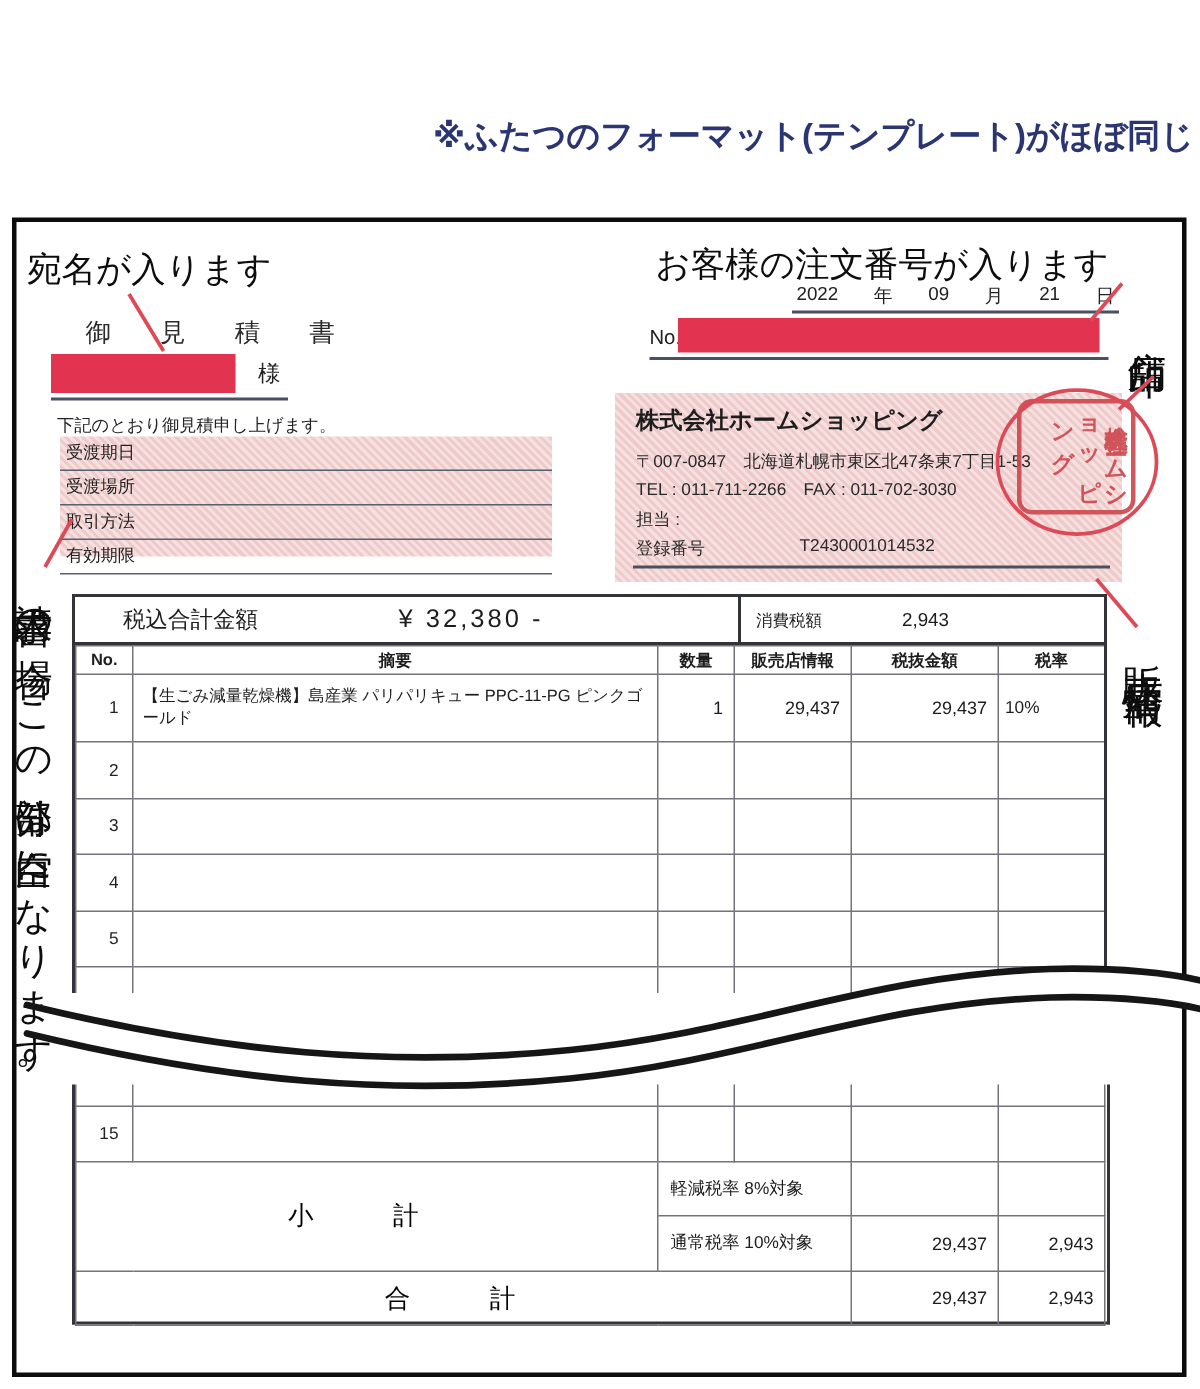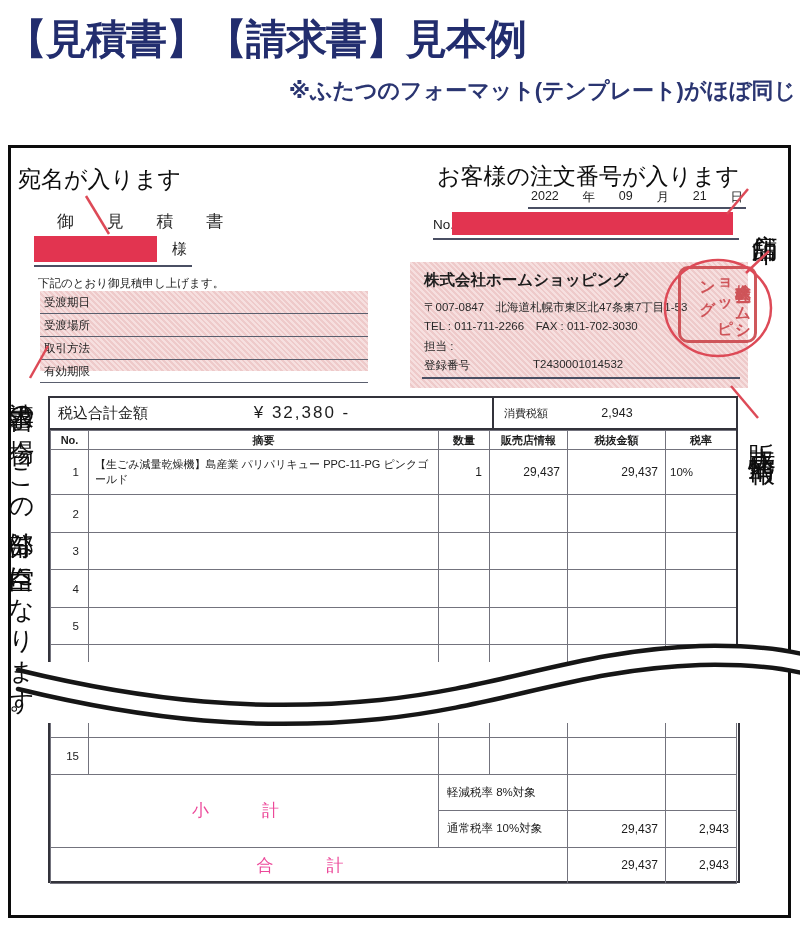--- a/index.html
+++ b/index.html
@@ -87,55 +87,54 @@
   }
 
   
   .sum-row {
     left:48px; top:396px; width:690px; height:34px;
     border:2px solid #33333b; display:flex; background:#fff;
   }
   .sum-cell-l { width:444px; border-right:2px solid #33333b;
     display:flex; align-items:center; }
   .sum-cell-r { flex:1; display:flex; align-items:center; }
-  .sum-total-label { font-size:15px; color:#1d1d1d; padding-left:8px; }
+  .sum-total-label { font-size:15px; color:#1d1d1d; padding-left:8px;margin-left:24px; }
   .sum-total-value { font-size:17px; color:#1d1d1d; margin:0 auto; letter-spacing:2px; padding-right:36px;}
   .sum-tax-label { font-size:11px; color:#1d1d1d; padding-left:10px; }
   .sum-tax-value { font-size:12.5px; color:#1d1d1d; margin:0 auto; padding-right:50px; }
 
   .tbl-wrap-top {
     left:48px; top:428px; width:690px; height:234px;
     border:2px solid #33333b; border-bottom:none; overflow:hidden; background:#fff;
   }
   .tbl-wrap-bot {
     left:48px; top:723px; width:692px; height:160px;
     border:2px solid #33333b; border-top:none; background:#fff;
   }
   table.grid { border-collapse:collapse; table-layout:fixed; width:686px; }
   table.grid td, table.grid th { border:1px solid #73737d; overflow:hidden; }
   th.h { font-size:11px; font-weight:bold; color:#1d1d1d; text-align:center; }
   td.no   { font-size:11.5px; text-align:right; padding-right:9px; color:#222; }
   td.desc { font-size:11px; text-align:left; padding:2px 6px; line-height:1.35; color:#1d1d1d;}
   td.num  { font-size:12px; text-align:right; padding-right:7px; color:#1d1d1d; }
   td.rate { font-size:11.5px; text-align:left; padding-left:4px; color:#1d1d1d; }
   tr.partial td { border-top:none; }
-  td.big-label { font-size:17px; text-align:center; letter-spacing:18px; color:#ec4899; }
+  td.big-label { font-size:17px; text-align:center; letter-spacing:18px; color:#000000; }
   td.tax-label { font-size:11.5px; text-align:left; padding-left:8px; color:#1d1d1d; }
   td.thick-top { border-top:2px solid #33333b; }
 
   
   .overlay { left:0; top:0; width:800px; height:926px; pointer-events:none; }
   .z40 { z-index:40; } .z50 { z-index:50; }
 </style>
 </head>
 <body>
 
 <div class="canvas">
 
-  <div class="abs main-title">【見積書】【請求書】見本例</div>
   <div class="abs subtitle">
     <div>※ふたつのフォーマット(テンプレート)がほぼ同じ</div>
   </div>
 
   <div class="abs doc-frame"></div>
 
   <div class="abs callout co-recipient">宛名が入ります</div>
   <div class="abs callout co-order">お客様の注文番号が入ります</div>
   <div class="abs vtext co-seal">店舗印</div>
   <div class="abs vtext co-seller">販売店情報</div>

